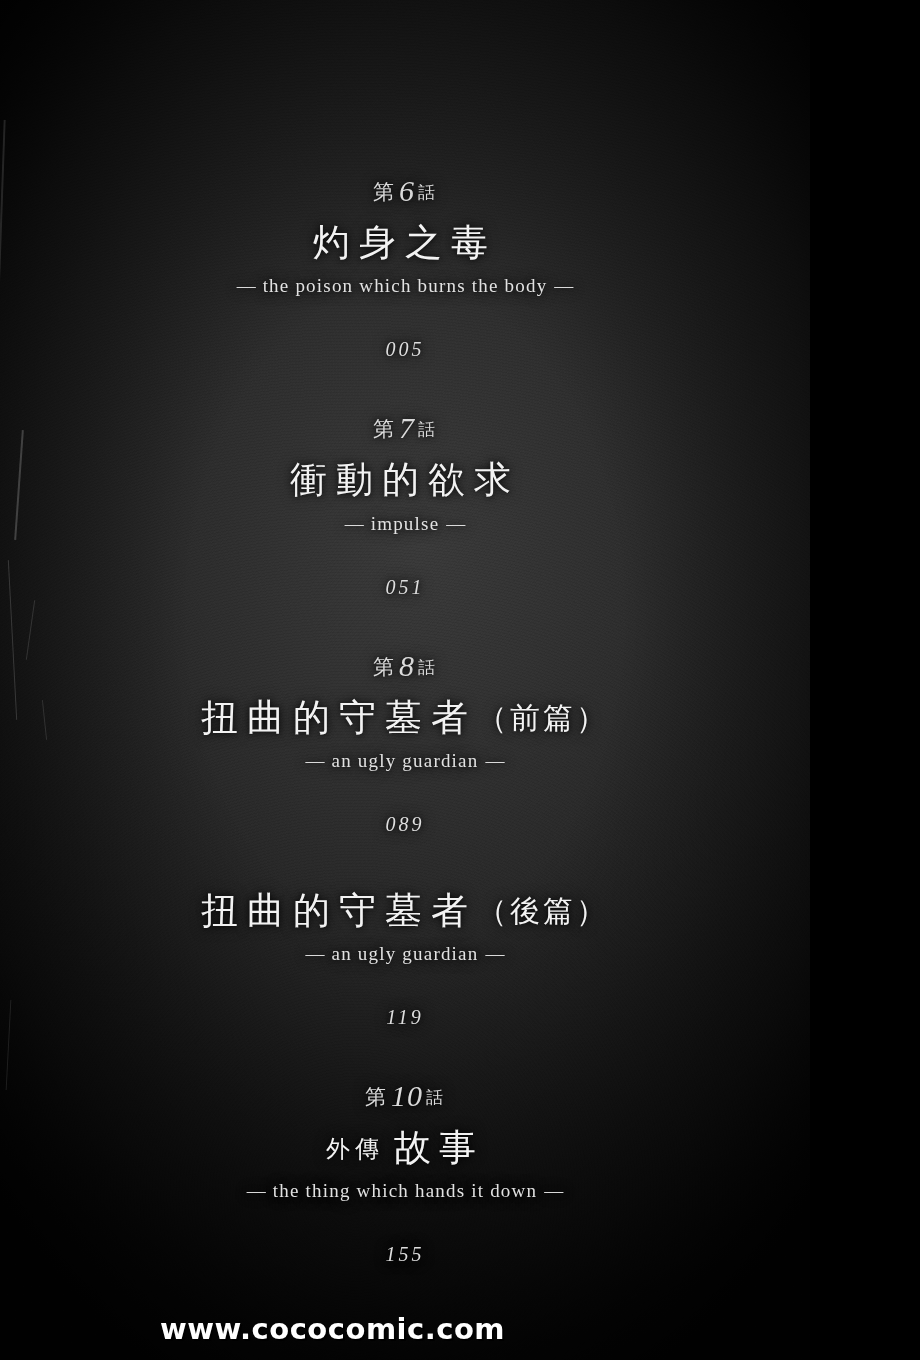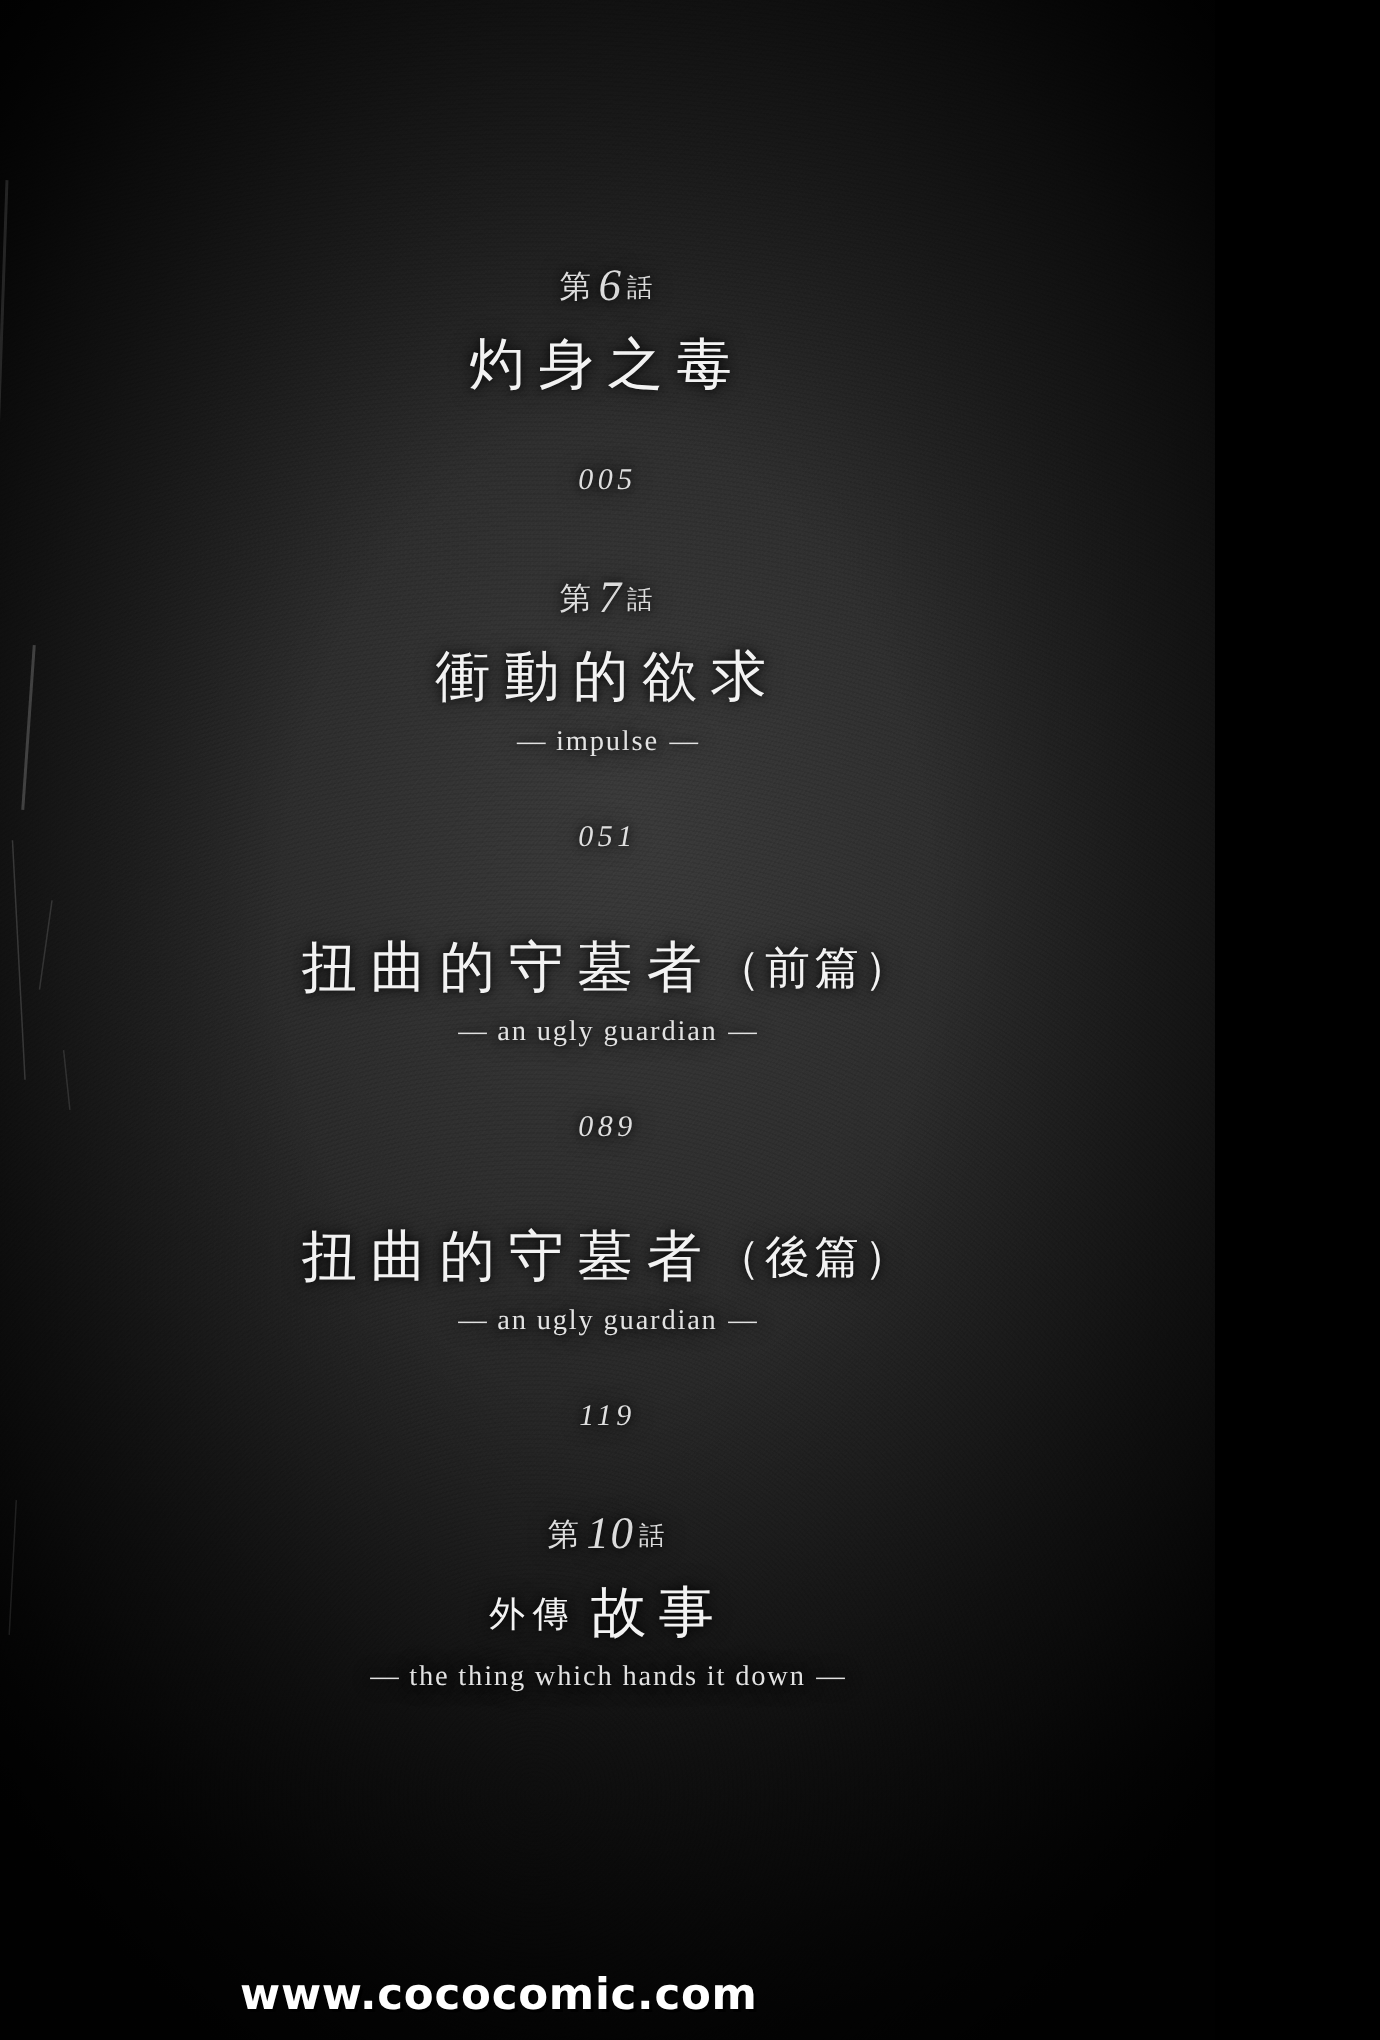--- a/index.html
+++ b/index.html
@@ -168,37 +168,43 @@
 
   <div class="toc">
 
     <div class="entry entry-6">
       <div class="chapter-no">
         <span>第</span><span class="num">6</span><span class="kanji">話</span>
       </div>
       <div class="title-cn">
         <span>灼身之毒</span><span class="suffix"></span>
       </div>
+      <div class="subtitle-en">
+        <span class="dash">—</span><span>the poison which burns the body</span><span class="dash">—</span>
+      </div>
       <div class="page-no">005</div>
     </div>
 
     <div class="entry entry-7">
       <div class="chapter-no">
         <span>第</span><span class="num">7</span><span class="kanji">話</span>
       </div>
       <div class="title-cn">
         <span>衝動的欲求</span><span class="suffix"></span>
       </div>
       <div class="subtitle-en">
         <span class="dash">—</span><span>impulse</span><span class="dash">—</span>
       </div>
       <div class="page-no">051</div>
     </div>
 
     <div class="entry entry-8">
+      <div class="chapter-no">
+        <span>第</span><span class="num">8</span><span class="kanji">話</span>
+      </div>
       <div class="title-cn">
         <span>扭曲的守墓者</span><span class="suffix">（前篇）</span>
       </div>
       <div class="subtitle-en">
         <span class="dash">—</span><span>an ugly guardian</span><span class="dash">—</span>
       </div>
       <div class="page-no">089</div>
     </div>
 
     <div class="entry entry-9">
@@ -214,20 +220,21 @@
     <div class="entry entry-10">
       <div class="chapter-no">
         <span>第</span><span class="num">10</span><span class="kanji">話</span>
       </div>
       <div class="title-cn">
         <span class="pre">外傳</span><span>故事</span><span class="suffix"></span>
       </div>
       <div class="subtitle-en">
         <span class="dash">—</span><span>the thing which hands it down</span><span class="dash">—</span>
       </div>
+      <div class="page-no">155</div>
     </div>
 
   </div>
 
   <div class="watermark">
     <span class="w-www">www.</span><span class="w-dot">cococomic.com</span>
   </div>
 
 </div>
 

